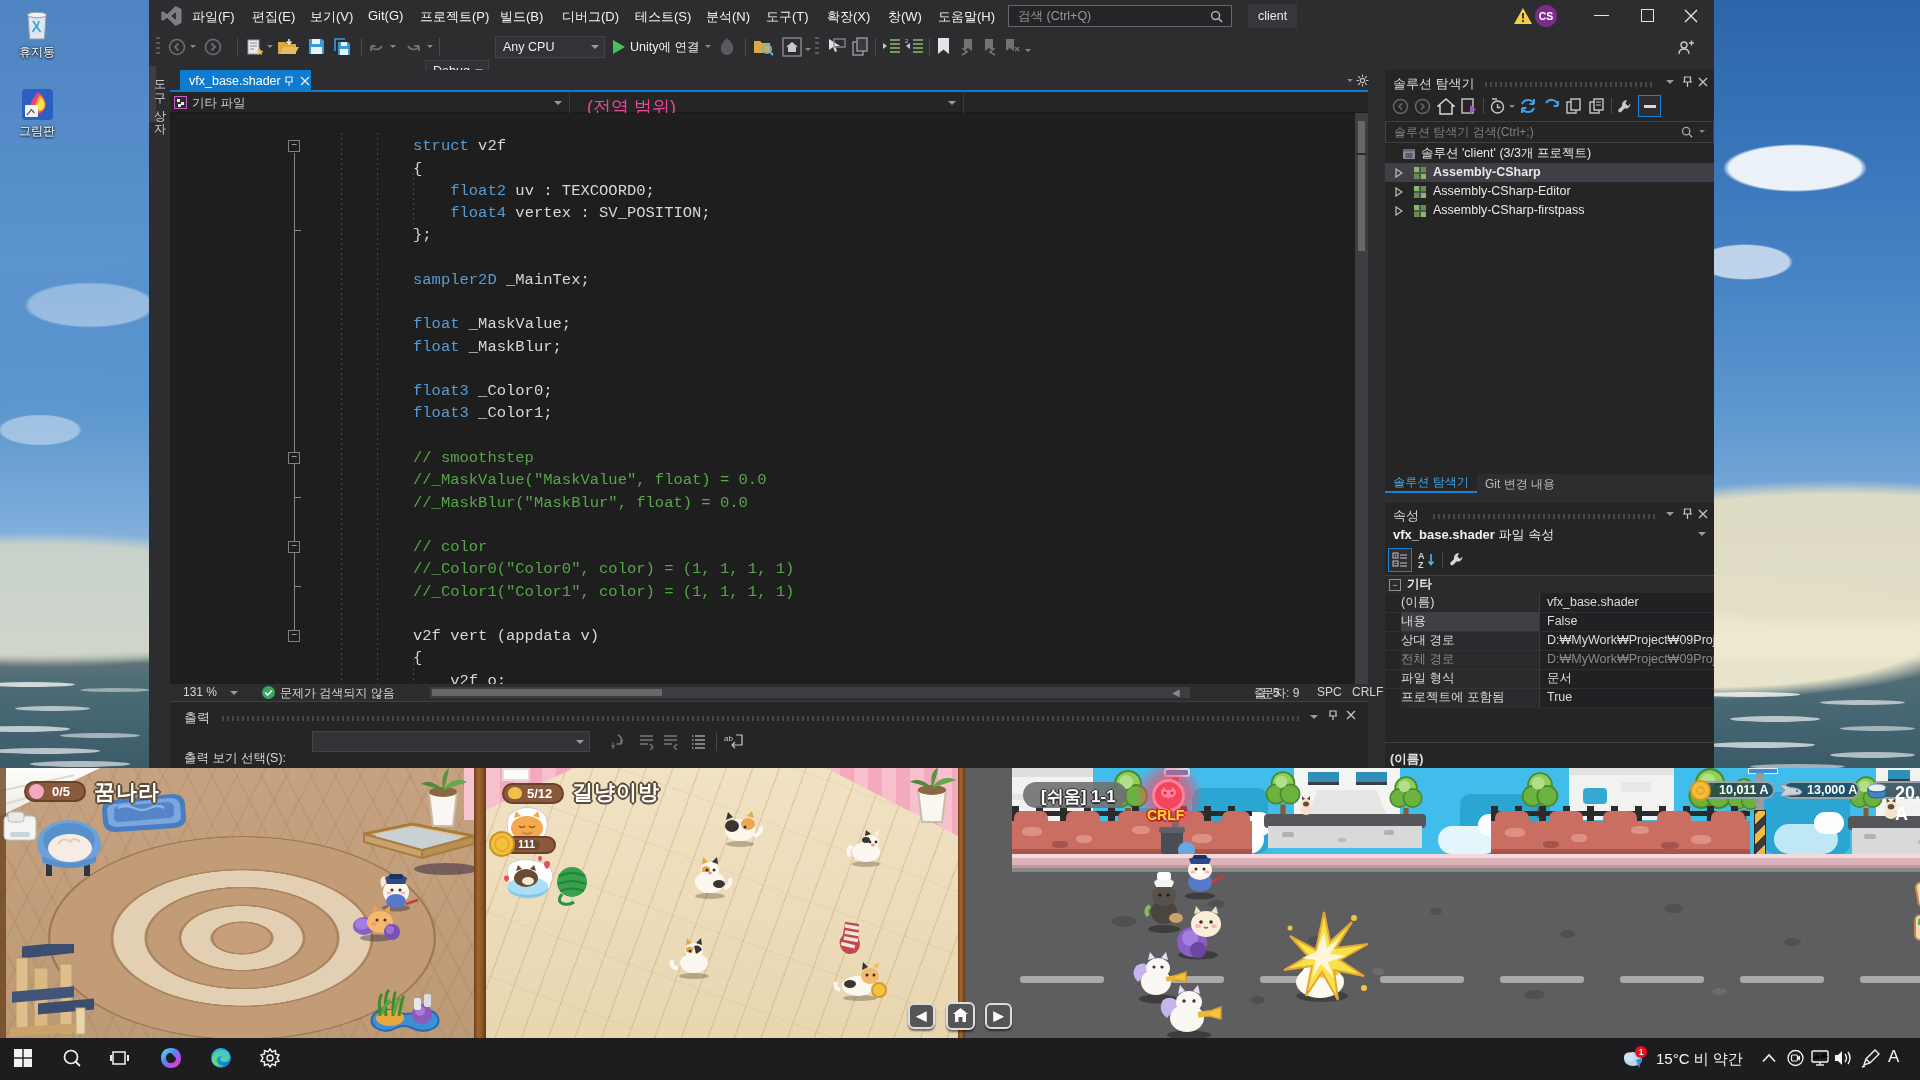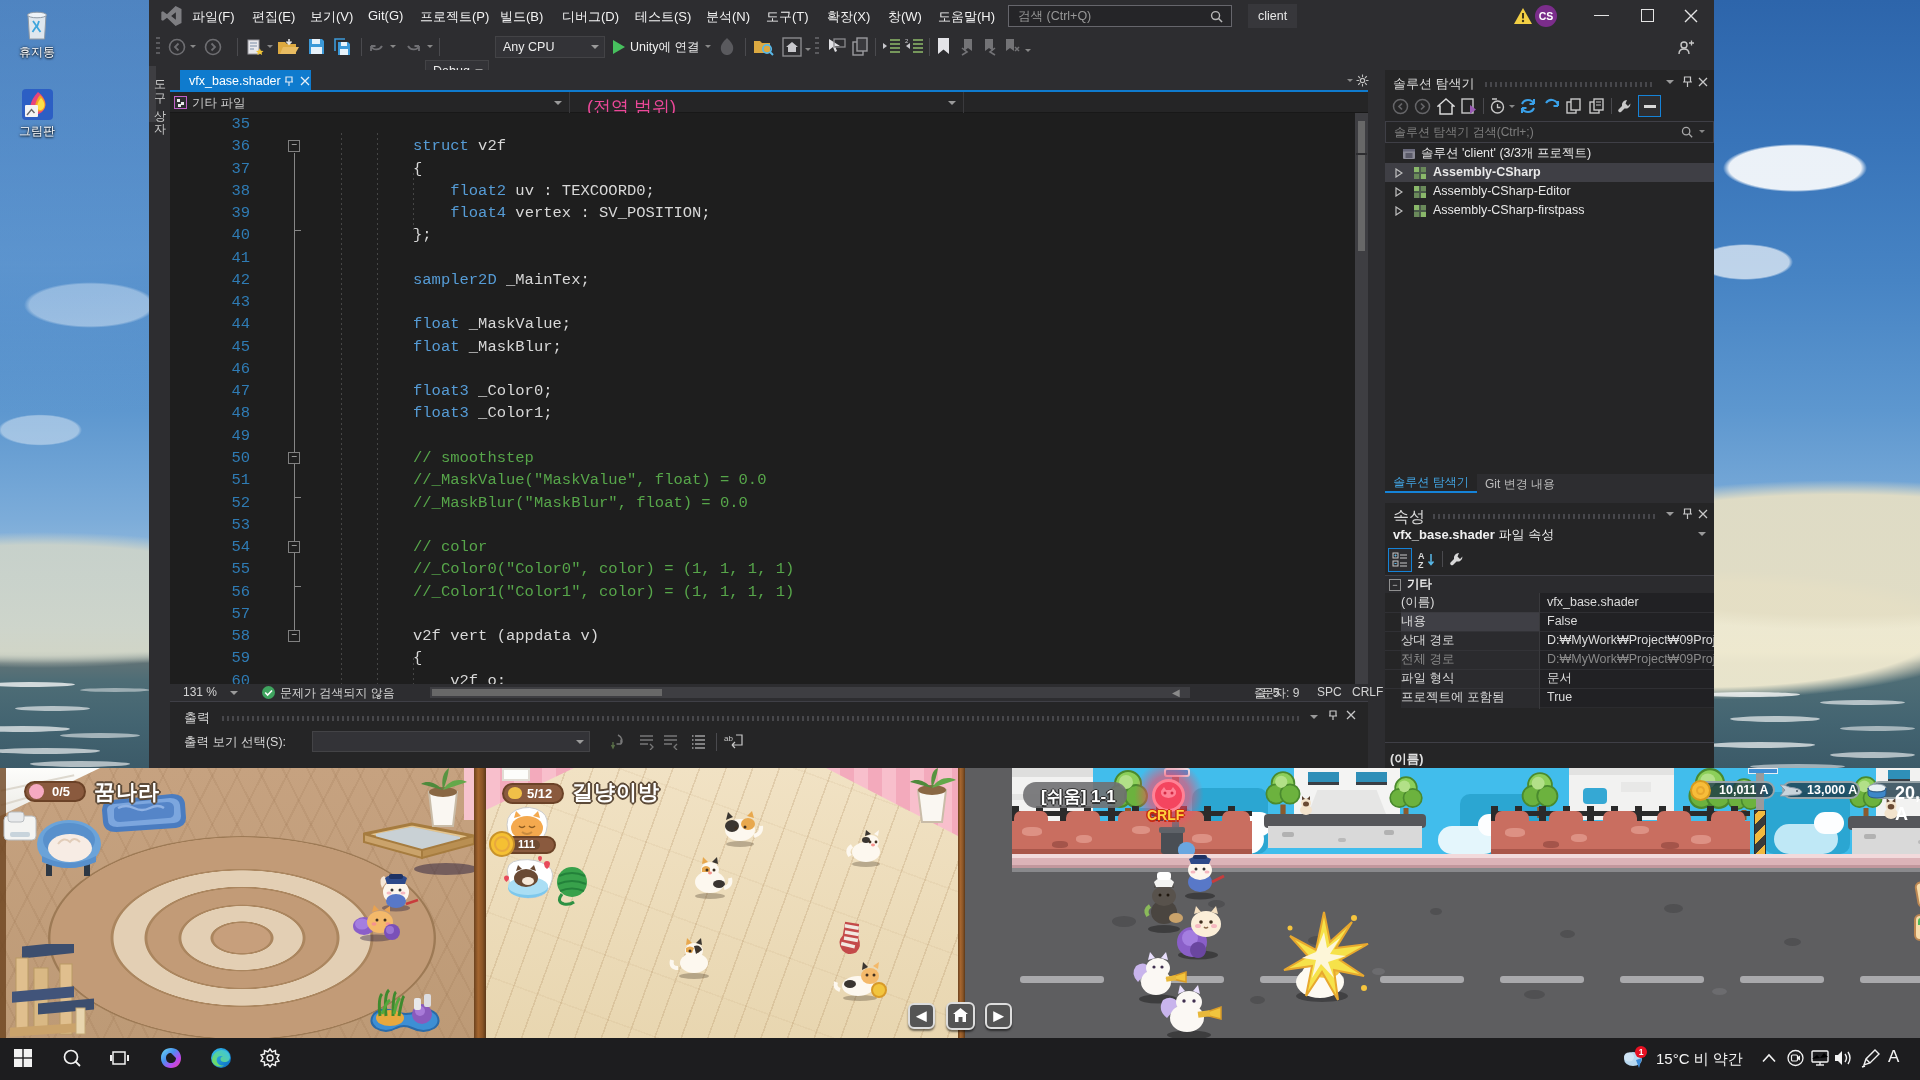--- a/index.html
+++ b/index.html
@@ -307,46 +307,20 @@
 </div>
 <div id="editor">
 <div class="guide" style="left:171px; top:20px; height:551px;"></div>
 <div class="guide" style="left:207px; top:20px; height:551px;"></div>
 <div class="guide" style="left:243px; top:60px; height:58px;"></div>
 <div class="guide" style="left:243px; top:545px; height:26px;"></div>
 <div class="a" style="left:124px; top:40px; width:1px; height:478px; background:#868686;"></div>
 <div class="a" style="left:124px; top:117px; width:7px; height:1px; background:#868686;"></div>
 <div class="a" style="left:124px; top:384px; width:7px; height:1px; background:#868686;"></div>
 <div class="a" style="left:124px; top:473px; width:7px; height:1px; background:#868686;"></div>
-<div id="lns">35
-36
-37
-38
-39
-40
-41
-42
-43
-44
-45
-46
-47
-48
-49
-50
-51
-52
-53
-54
-55
-56
-57
-58
-59
-60</div>
 <div id="code">
 <span class="kw">struct</span> v2f
 {
     <span class="kw">float2</span> uv : TEXCOORD0;
     <span class="kw">float4</span> vertex : SV_POSITION;
 };
 
 <span class="kw">sampler2D</span> _MainTex;
 
 <span class="kw">float</span> _MaskValue;
@@ -390,21 +364,21 @@
 <div class="a" style="left:21px; top:701px; width:1198px; height:70px; background:#252526; border-top:1px solid #3f3f46;">
   <div class="a" style="left:14px; top:7px; font-size:13px; color:#d8d8d8;">출력</div>
   <div class="dots" style="left:52px; top:14px; width:1080px;"></div>
   <div class="da" style="left:1140px; top:13px;"></div>
   <svg class="a" style="left:1158px; top:8px;" width="10" height="11" viewBox="0 0 10 11">
         <path d="M2 1 h6 v5 h-6 Z M5 6 v4 M1 6 h8" stroke="#c8c8c8" stroke-width="1.2" fill="none"></path>
       </svg>
   <svg class="a" style="left:1176px; top:8px;" width="10" height="10" viewBox="0 0 10 10">
         <path d="M1 1 L9 9 M9 1 L1 9" stroke="#c8c8c8" stroke-width="1.3"></path>
       </svg>
-  <div class="a" style="left:14px; top:32px; font-size:12.5px; color:#d8d8d8;">출력 보기 선택(S):</div>
+  <div class="a" style="left:14px; top:48px; font-size:12.5px; color:#d8d8d8;">출력 보기 선택(S):</div>
   <div class="combo" style="left:142px; top:29px; width:278px; height:21px;">
         <div class="da" style="right:5px; top:8px;"></div>
       </div>
   <svg class="a" style="left:440px; top:31px;" width="17" height="17" viewBox="0 0 17 17" opacity=".5">
         <path d="M8 2 C12 4 13 8 11 11 M11 11 L11 6.5 M11 11 L6.5 11" fill="none" stroke="#c8c8c8" stroke-width="1.5"></path>
         <path d="M3 9 v6 M1.5 12 l1.5 3 1.5 -3" stroke="#8eba6a" stroke-width="1.3" fill="none"></path>
       </svg>
   <svg class="a" style="left:468px; top:31px;" width="17" height="17" viewBox="0 0 17 17" opacity=".5">
         <path d="M2 3 h13 M2 7 h13 M2 11 h8" stroke="#c8c8c8" stroke-width="1.4"></path>
         <path d="M12 11 l3 3 -3 3" stroke="#c8c8c8" stroke-width="1.3" fill="none"></path>
@@ -538,21 +512,21 @@
         </svg>
   <div class="a" style="left:48px;">Assembly-CSharp-firstpass</div>
 </div>
 
 <div class="a" style="left:0px; top:404px; width:329px; height:19px; background:#2d2d30;">
   <div class="a" style="left:0px; top:0px; width:92px; height:19px; background:#252526; border-bottom:2px solid #1583d8; color:#42a3e0; font-size:12px; text-align:center; line-height:17px;">솔루션 탐색기</div>
   <div class="a" style="left:100px; top:2px; color:#bdbdbd; font-size:12px;">Git 변경 내용</div>
 </div>
 
 <div class="a" style="left:0px; top:423px; width:329px; height:10px; background:#2d2d30;"></div>
-<div class="a" style="left:8px; top:437px; font-size:16px; color:#dadada;">속성</div>
+<div class="a" style="left:8px; top:437px; font-size:13px; color:#dadada;">속성</div>
 <div class="dots" style="left:48px; top:444px; width:222px;"></div>
 <div class="da" style="left:281px; top:442px;"></div>
 <svg class="a" style="left:297px; top:438px;" width="11" height="12" viewBox="0 0 11 12">
         <path d="M2.5 1 h6 v5 h-6 Z M5.5 6 v5 M1 6 h9" stroke="#c8c8c8" stroke-width="1.2" fill="none"></path>
       </svg>
 <svg class="a" style="left:313px; top:439px;" width="10" height="10" viewBox="0 0 10 10">
         <path d="M1 1 L9 9 M9 1 L1 9" stroke="#c8c8c8" stroke-width="1.3"></path>
       </svg>
 <div class="a" style="left:8px; top:456px; font-size:13px; color:#f0f0f0;"><b>vfx_base.shader</b> 파일 속성</div>
 <div class="da" style="left:313px; top:462px;"></div>

